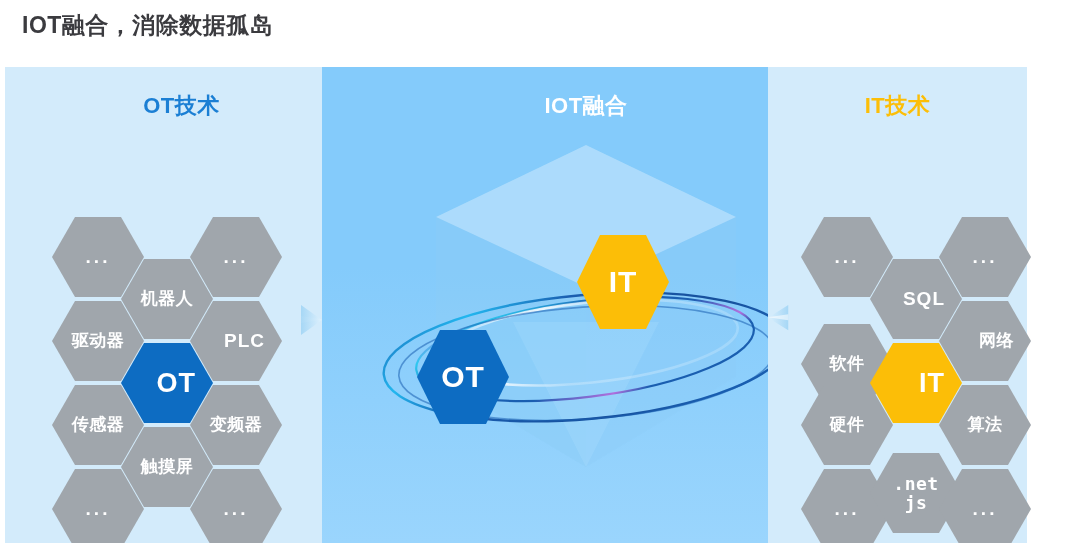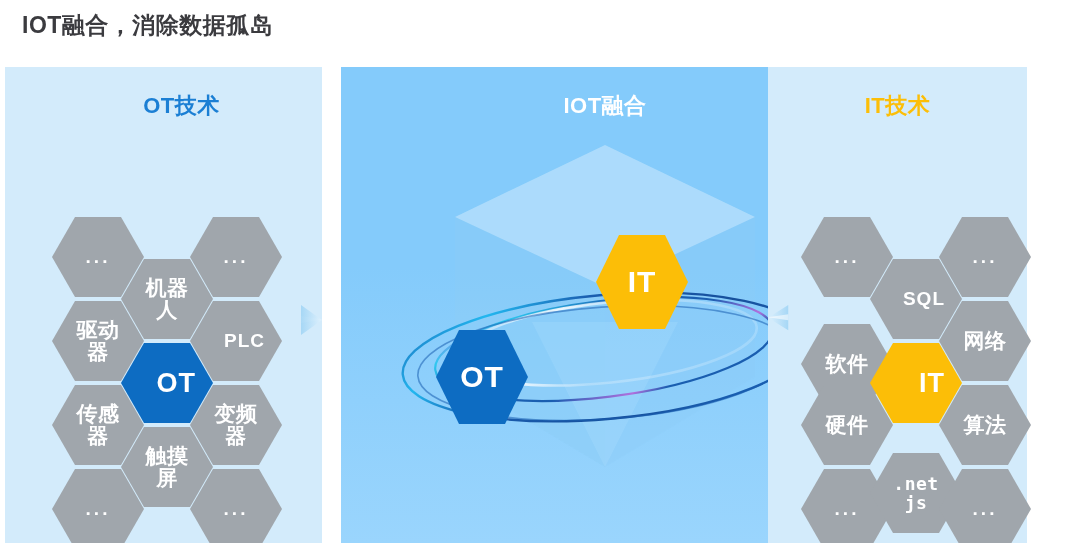--- a/index.html
+++ b/index.html
@@ -28,21 +28,21 @@
     left:5px; top:67px;
     width:1070px; height:476px;
     overflow:hidden;
   }
 
   .panel { position:absolute; top:0; height:100%; }
 
   #panel-ot  { left:0px;   width:317px; background:#d3ebfb; }
   #panel-it  { left:763px; width:259px; background:#d3ebfb; }
   #panel-iot {
-    left:336px; width:528px;
+    left:317px; width:528px;
     background:linear-gradient(180deg,#84cbfb 0%,#84cbfb 42%,#8fd0fc 70%,#9ad5fd 100%);
   }
 
   
   .panel-title {
     position:absolute;
     top:24px; left:0; width:100%;
     text-align:center;
     font-size:22px;
     font-weight:bold;
@@ -61,21 +61,21 @@
     -webkit-clip-path:polygon(25% 0%,75% 0%,100% 50%,75% 100%,25% 100%,0% 50%);
     clip-path:polygon(25% 0%,75% 0%,100% 50%,75% 100%,25% 100%,0% 50%);
     background:#a0a6ac;
     display:flex;
     align-items:center;
     justify-content:center;
     text-align:center;
   }
   .hex .lbl {
     color:#ffffff;
-    font-size:21px;
+    font-size:17px;
     font-weight:bold;
     line-height:1.06;
     width:58px;
     word-break:break-all;
     letter-spacing:0.5px;
   }
   .hex.dots .lbl { font-size:19px; letter-spacing:3px; word-break:normal; }
   .hex.latin .lbl { font-size:19px; word-break:normal; letter-spacing:1px;text-align:right; }
   .hex.mono .lbl {
     font-family:"DejaVu Sans Mono","Liberation Mono",monospace;
@@ -258,21 +258,21 @@
       <div class="hex accent-amber latin" style="left:102px; top:276px;">
           <span class="lbl">IT</span>
         </div>
       <div class="hex mono" style="left:102px; top:360px;margin-top:26px;">
           <span class="lbl">.net js</span>
         </div>
 
       <div class="hex dots" style="left:171px; top:150px;">
           <span class="lbl">...</span>
         </div>
-      <div class="hex" style="left:171px; top:234px;">
+      <div class="hex" style="left:171px; top:234px;text-align:right;">
           <span class="lbl">网络</span>
         </div>
       <div class="hex" style="left:171px; top:318px;">
           <span class="lbl">算法</span>
         </div>
       <div class="hex dots" style="left:171px; top:402px;">
           <span class="lbl">...</span>
         </div>
     </div>
 

